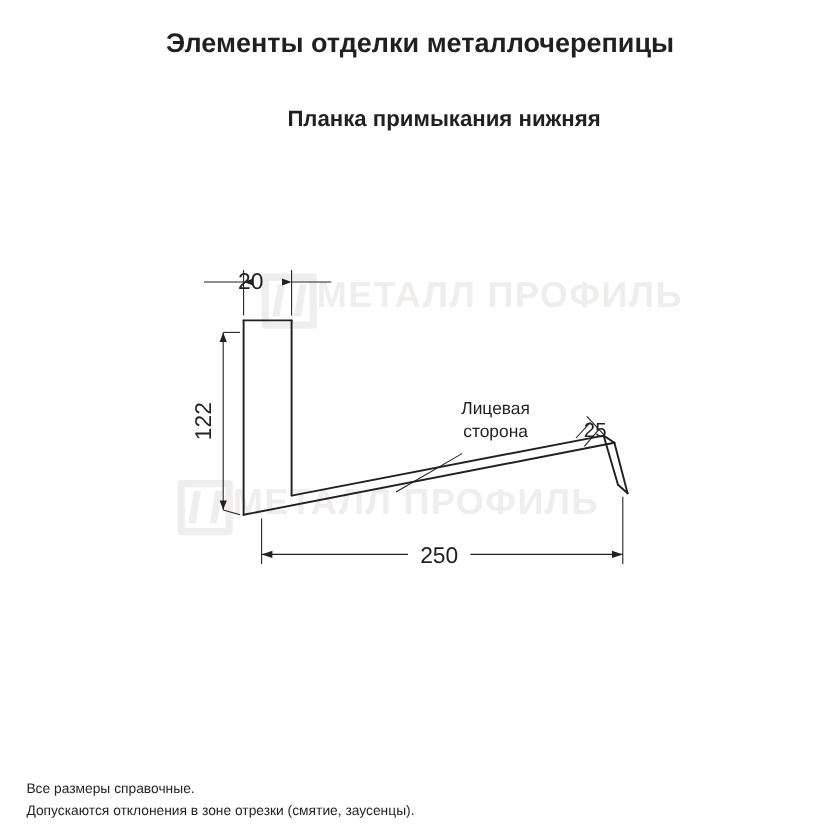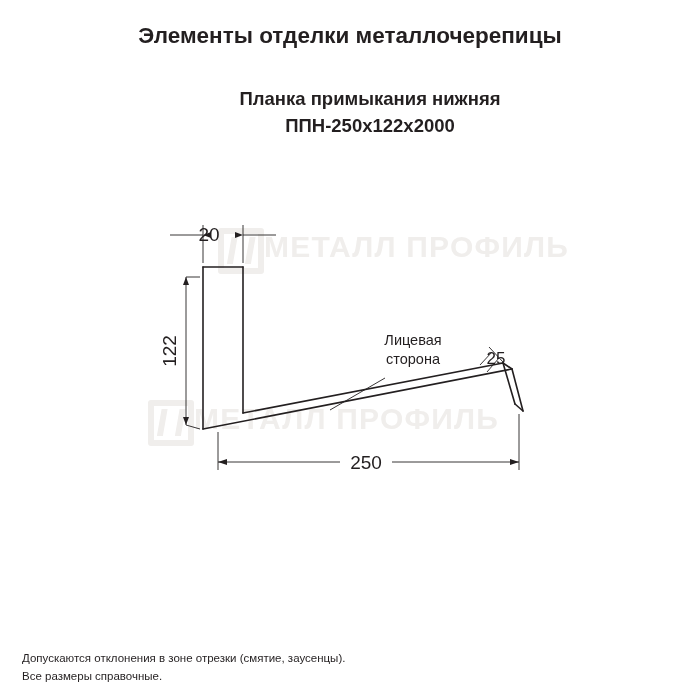--- a/index.html
+++ b/index.html
@@ -111,21 +111,20 @@
     <div class="wm-sq" style="left:0px; top:10px; width:34px; height:34px;"></div>
     <div class="wm-text" style="position:absolute; left:46px; top:12px; font-size:30px;">МЕТАЛЛ ПРОФИЛЬ</div>
   </div>
 
   <div class="title-block">
     <div class="title-main">Элементы отделки металлочерепицы</div>
   </div>
 
   <div class="subtitle-block">
     <div class="subtitle-line">Планка примыкания нижняя</div>
-    <div class="subtitle-line">ППН-250х122х2000</div>
   </div>
 
   <svg class="drawing" viewBox="0 0 700 700" xmlns="http://www.w3.org/2000/svg">
     <g stroke="#231f20" fill="none" stroke-width="1.6" stroke-linecap="round" stroke-linejoin="round">
 
       <path d="M 203,267 L 243,267"></path>
 
       <path d="M 203,267 L 203,429"></path>
       <path d="M 243,267 L 243,413"></path>
 
@@ -175,17 +174,17 @@
       <text x="209" y="241" font-size="19" text-anchor="middle">20</text>
       <text x="176" y="351" font-size="19" text-anchor="middle" transform="rotate(-90 176 351)">122</text>
       <text x="366" y="469" font-size="19" text-anchor="middle">250</text>
       <text x="496" y="364" font-size="17" text-anchor="middle">25</text>
       <text x="413" y="345" font-size="14.5" text-anchor="middle">Лицевая</text>
       <text x="413" y="364" font-size="14.5" text-anchor="middle">сторона</text>
     </g>
   </svg>
 
   <div class="footer">
+    <div class="footer-line">Все размеры справочные.</div>
     <div class="footer-line">Допускаются отклонения в зоне отрезки (смятие, заусенцы).</div>
-    <div class="footer-line">Все размеры справочные.</div>
   </div>
 
 </div>
 
 </body></html>

